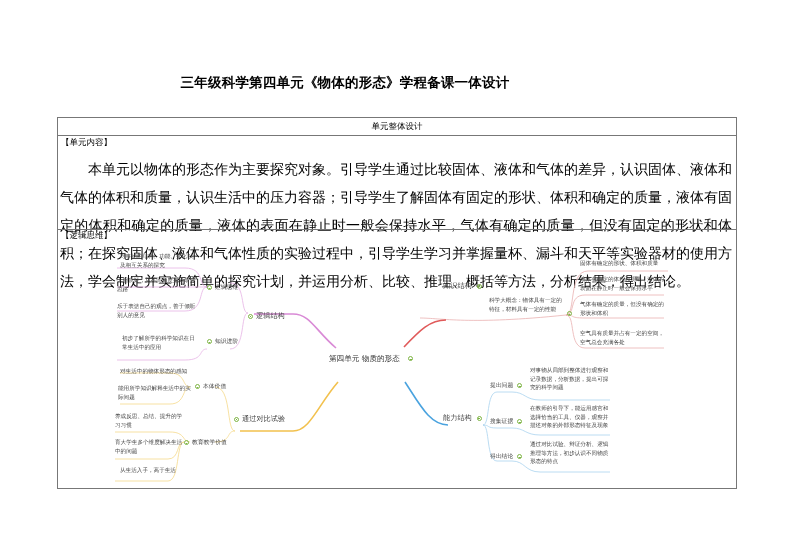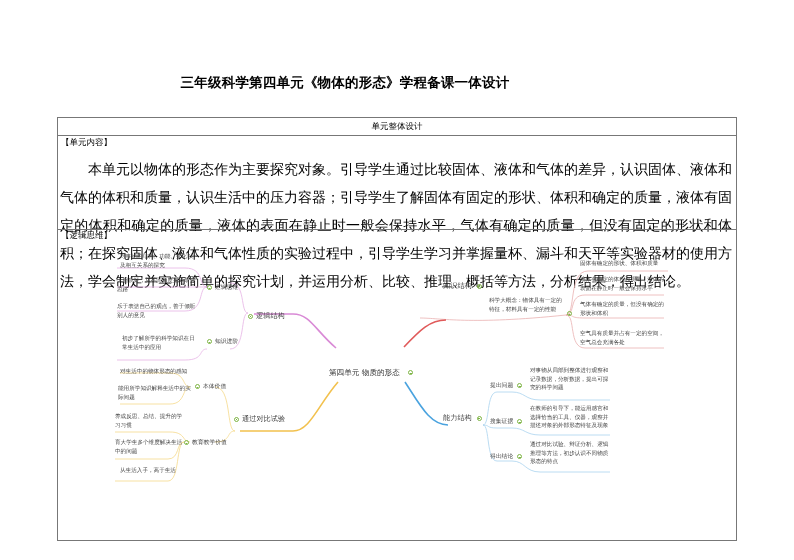--- a/index.html
+++ b/index.html
@@ -1,20 +1,20 @@
 <!DOCTYPE html>
 <html><head>
 <meta charset="utf-8">
 <style>
   html, body { margin:0; padding:0; background:#ffffff; }
   body { width:794px; height:560px; position:relative; overflow:hidden;
          font-family:"DejaVu Sans","Liberation Sans",sans-serif; color:#000; }
   .title { position:absolute; left:0; width:690px; top:74px; text-align:center;
            font-size:13.5px; font-weight:bold; letter-spacing:0.2px; }
-  .table { position:absolute; left:57px; top:117px; width:680px; height:424px;
+  .table { position:absolute; left:57px; top:117px; width:680px; height:372px;
            border:1px solid #777; box-sizing:border-box; }
   .row-head { position:absolute; left:0; right:0; top:0; height:17px; border-bottom:1px solid #777;
               text-align:center; font-size:8.5px; line-height:17px; }
   .sec-label { position:absolute; left:3px; font-size:8.5px; font-weight:normal; }
   .content { position:absolute; left:2px; right:4px; top:37px; font-size:14px;
              line-height:28px; text-align:justify; text-indent:2em; }
   .divider { position:absolute; left:0; right:0; top:111px; border-top:1px solid #777; }
   .mm { position:absolute; left:0; top:0; width:794px; height:560px; pointer-events:none; }
   .node { position:absolute; font-size:5.6px; line-height:8.5px; color:#444; }
   .branch { position:absolute; font-size:7.2px; color:#444; white-space:nowrap; }
@@ -70,21 +70,21 @@
   <path d="M404 347 C 420 330, 430 320, 446 320" fill="none" stroke="#e05a5a" stroke-width="1.6"></path>
 
   <g fill="none" stroke="#a9d3ef" stroke-width="0.8">
     <path d="M483 425 C 490 425, 486 392, 497 392 L 512 392 C 525 392, 525 400, 540 400 L 610 400"></path>
     <path d="M483 425 C 490 425, 486 428, 497 428 L 512 428 C 525 428, 525 435, 540 435 L 610 435"></path>
     <path d="M483 425 C 490 425, 486 461, 497 461 L 512 461 C 525 461, 525 472, 540 472 L 610 472"></path>
   </g>
   <path d="M405 382 C 420 405, 430 425, 448 425" fill="none" stroke="#4aa3df" stroke-width="1.6"></path>
 </svg>
 
-<div class="center" style="left:329px; top:368px;">
+<div class="center" style="left:329px; top:354px;">
   <span>第四单元 物质的形态</span>
   <span class="toggle" style="margin-left:6px;"></span>
 </div>
 
 <div class="branch" style="left:248px; top:297px;margin-top:14px;">
   <span class="toggle"></span><span>逻辑结构</span>
 </div>
 <div class="sub" style="left:207px; top:283px;">
   <span class="toggle"></span><span>逻辑思维</span>
 </div>

